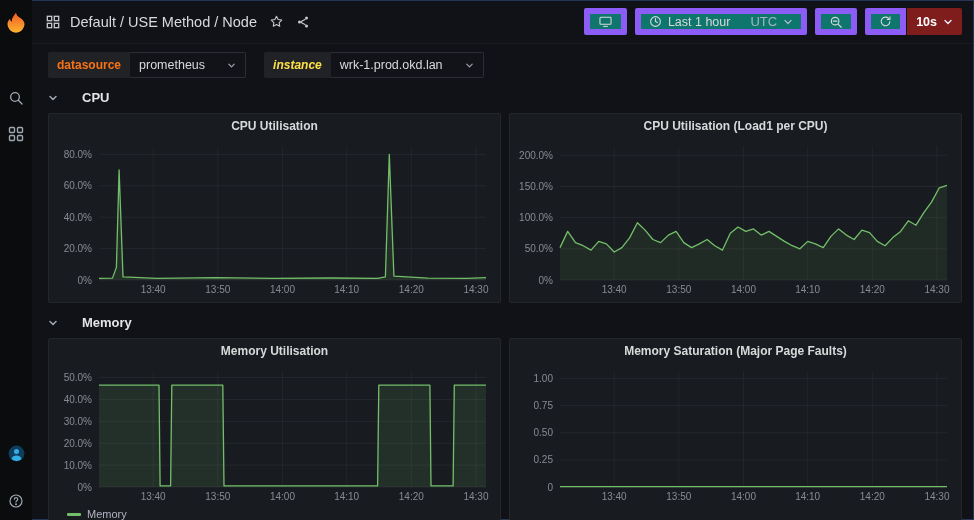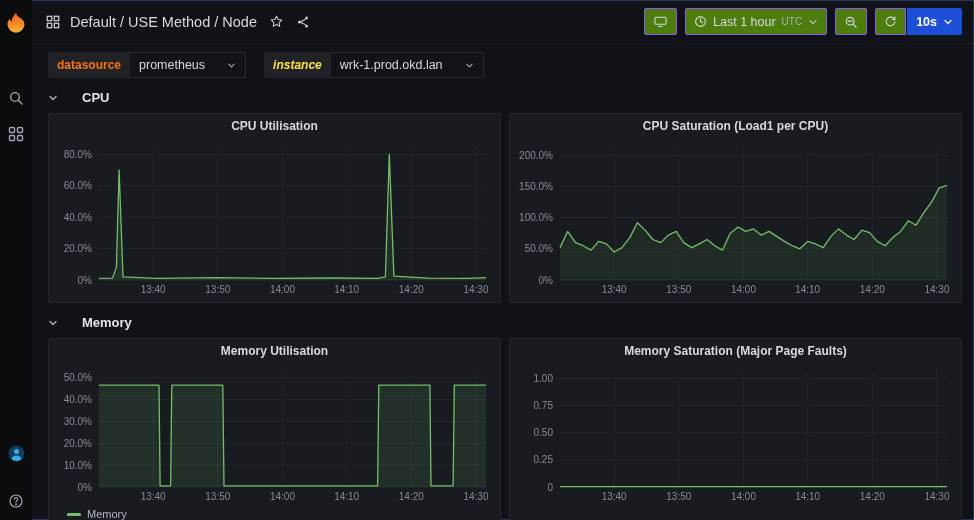--- a/index.html
+++ b/index.html
@@ -29,24 +29,24 @@
   .topnav {
     height: 44px; display: flex; align-items: center; padding: 0 12px 0 14px;
     border-bottom: 1px solid rgba(255,255,255,0.04); flex-shrink: 0;
   }
   .crumb-icon { color: #c7c9cc; display: flex; margin-right: 10px; }
   .breadcrumb { font-size: 14.5px; color: #d8d9da; cursor: pointer; white-space: nowrap; }
   .nav-mini { color: #c7c9cc; display: flex; margin-left: 12px; cursor: pointer; }
   .nav-right { margin-left: auto; display: flex; align-items: center; gap: 8px; }
   .btn {
     display: flex; align-items: center; gap: 6px; height: 27px; padding: 0 8px;
-    background: #4d7c0f; border: 1px solid #8b5cf6; border-radius: 2px;
+    background: #0f766e; border: 6px solid #8b5cf6; border-radius: 2px;
     color: #d8d9da; font-size: 12.5px; cursor: pointer; white-space: nowrap;
   }
-  .btn .tz { font-size: 10px; color: rgba(204,204,220,0.75); margin-left: 0; }
+  .btn .tz { font-size: 13px; color: rgba(204,204,220,0.75); margin-left: 14px; }
   .caret { color: rgba(204,204,220,0.75); }
   .refresh-group { display: flex; }
   .refresh-group .btn.rleft { border-radius: 2px 0 0 2px; }
   .btn.rright {
     border-radius: 0 2px 2px 0; border: 1px solid transparent; color: #fff;
     margin-left: 1px; font-weight: 600;
   }
   .btn.rright .caret { color: #e6ecff; }
 
   
@@ -185,21 +185,21 @@
               <path d="M7.5 10.5h6"></path>
             </svg>
         </button>
         <div class="refresh-group">
           <button class="btn rleft">
             <svg width="13" height="13" viewBox="0 0 24 24" fill="none" stroke="currentColor" stroke-width="2" stroke-linecap="round">
                 <path d="M20 12a8 8 0 1 1-2.3-5.7"></path>
                 <path d="M20.2 3.2v5h-5"></path>
               </svg>
           </button>
-          <button class="btn rright" style="background: #1d4ed8;">
+          <button class="btn rright" style="background: #7f1d1d;">
             <span>10s</span>
             <svg class="caret" width="10" height="10" viewBox="0 0 10 10">
                 <path d="M2 3.5 5 6.5 8 3.5" fill="none" stroke="currentColor" stroke-width="1.4" stroke-linecap="round"></path>
               </svg>
           </button>
         </div>
       </div>
     </header>
 
     <div class="content">
@@ -261,21 +261,21 @@
               <line x1="46" y1="47.74443141852285" x2="433" y2="47.74443141852285" stroke="rgba(204,204,220,0.07)" stroke-width="1"></line>
               <text x="39" y="51.24443141852285" text-anchor="end" fill="rgba(204,204,220,0.62)" font-size="10">60.0%</text>
               <line x1="46" y1="16.32590855803048" x2="433" y2="16.32590855803048" stroke="rgba(204,204,220,0.07)" stroke-width="1"></line>
               <text x="39" y="19.82590855803048" text-anchor="end" fill="rgba(204,204,220,0.62)" font-size="10">80.0%</text>
               <path d="M46.0,140.4L59.5,140.1L63.4,129.4L66.1,32.0L70.0,138.9L104.0,140.4L162.1,139.6L220.2,140.4L278.2,140.0L324.6,140.4L332.4,138.9L336.3,16.3L340.9,138.1L374.9,140.1L413.6,140.4L433.0,139.6L433.0,142.0L46.0,142.0Z" fill="rgba(115,191,105,0.12)" stroke="none"></path>
               <path d="M46.0,140.4L59.5,140.1L63.4,129.4L66.1,32.0L70.0,138.9L104.0,140.4L162.1,139.6L220.2,140.4L278.2,140.0L324.6,140.4L332.4,138.9L336.3,16.3L340.9,138.1L374.9,140.1L413.6,140.4L433.0,139.6" fill="none" stroke="#73bf69" stroke-width="1.3" stroke-linejoin="round"></path>
             </svg>
         </section>
         <section class="panel">
           <header class="panel-header">
-            <span class="panel-title">CPU Saturation (Load1 per CPU)</span>
+            <span class="panel-title">CPU Utilisation (Load1 per CPU)</span>
           </header>
           <svg class="chart-svg h1">
               <line x1="100.18" y1="8" x2="100.18" y2="142" stroke="rgba(204,204,220,0.06)" stroke-width="1"></line>
               <text x="100.18" y="155" text-anchor="middle" fill="rgba(204,204,220,0.62)" font-size="10">13:40</text>
               <line x1="164.809" y1="8" x2="164.809" y2="142" stroke="rgba(204,204,220,0.06)" stroke-width="1"></line>
               <text x="164.809" y="155" text-anchor="middle" fill="rgba(204,204,220,0.62)" font-size="10">13:50</text>
               <line x1="229.438" y1="8" x2="229.438" y2="142" stroke="rgba(204,204,220,0.06)" stroke-width="1"></line>
               <text x="229.438" y="155" text-anchor="middle" fill="rgba(204,204,220,0.62)" font-size="10">14:00</text>
               <line x1="293.68" y1="8" x2="293.68" y2="142" stroke="rgba(204,204,220,0.06)" stroke-width="1"></line>
               <text x="293.68" y="155" text-anchor="middle" fill="rgba(204,204,220,0.62)" font-size="10">14:10</text>

